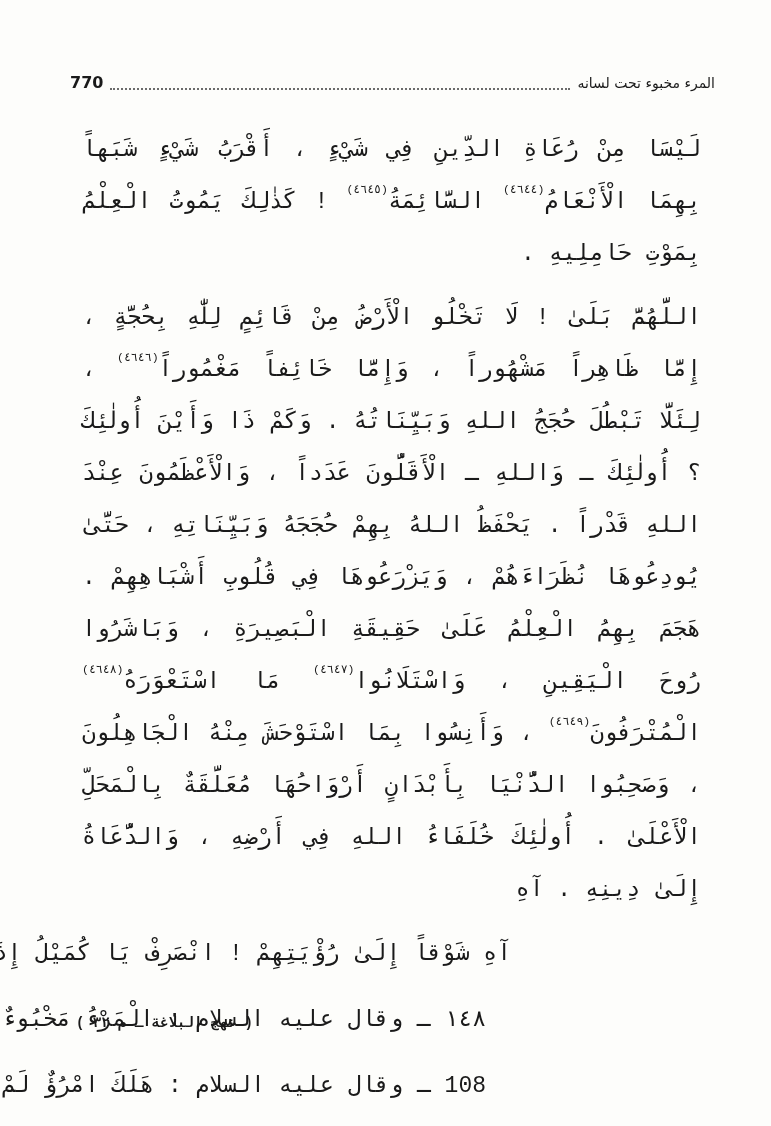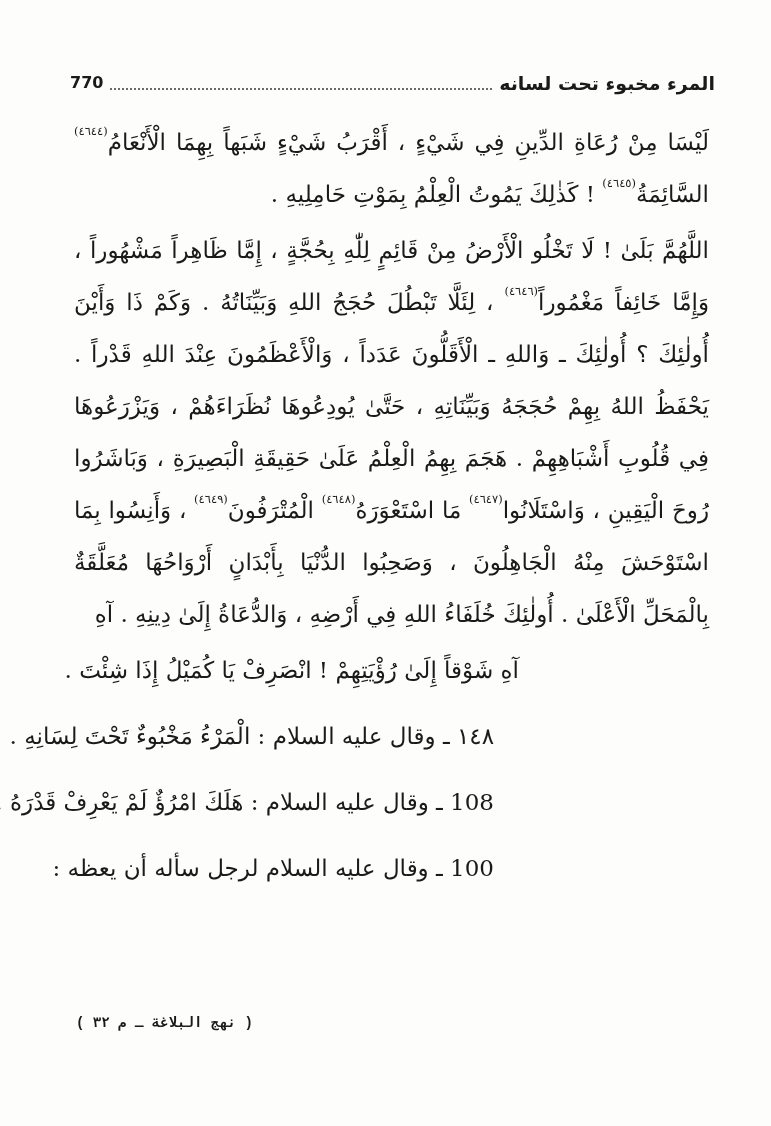--- a/index.html
+++ b/index.html
@@ -14,22 +14,22 @@
     font-family:"DejaVu Serif", serif;
   }
   
   .page-header {
     display:flex;
     align-items:flex-end;
     margin:70px 56px 0 70px;
     font-family:"DejaVu Sans", sans-serif;
   }
   .header-title {
-    font-weight:bold;
-    font-size:19px;
+    font-weight:normal;
+    font-size:14px;
     line-height:26px;
     white-space:nowrap;
   }
   .leader {
     flex:1;
     border-bottom:2px dotted #6b6b6b;
     margin:0 7px 6px 7px;
     height:0;
   }
   .page-num {
@@ -38,21 +38,21 @@
     line-height:26px;
     white-space:nowrap;
   }
   
   .page-body {
     padding:16px 58px 0 70px;
     font-size:23px;
     line-height:52px;
     text-align:justify;
   }
-  .page-body p { margin:4px; }
+  .page-body p { margin:12px;font-family:Liberation Mono, monospace; }
   .p-cont   { margin-top:16px; }
   .p-kumayl { margin-top:22px; }
   .kumayl-end {
     text-align:left;
     white-space:nowrap;
     padding-right:190px;
   }
   .saying {
     margin-top:14px !important;
     text-align:center;

